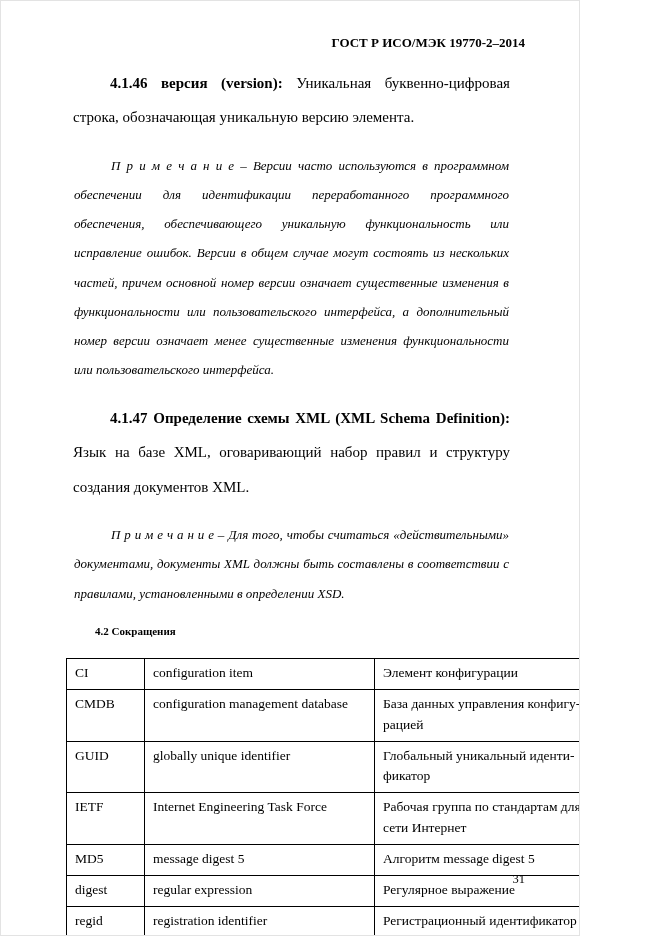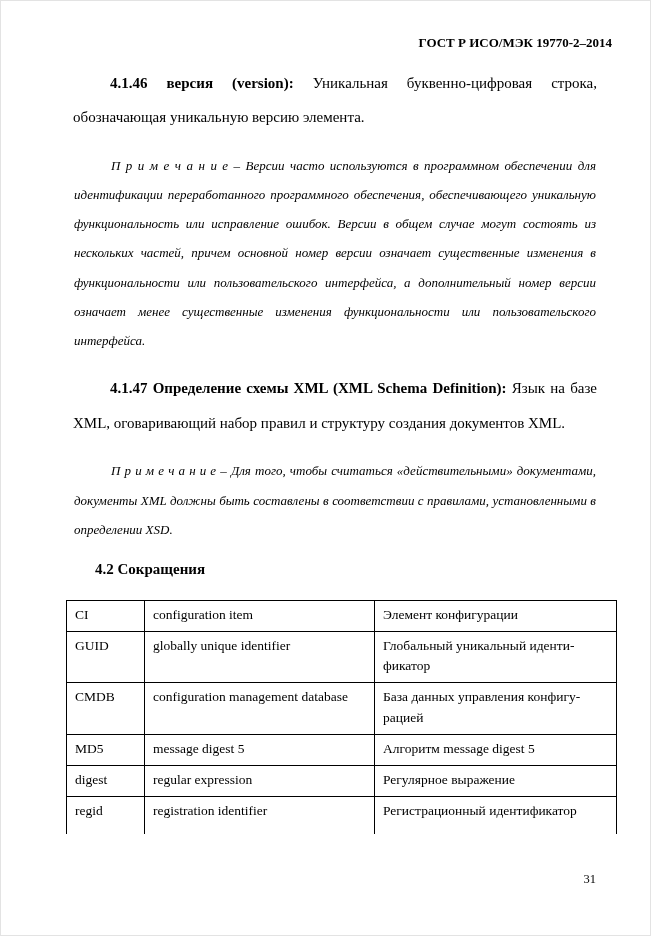--- a/index.html
+++ b/index.html
@@ -2,28 +2,28 @@
 <html><head>
 <meta charset="utf-8">
 <style>
   html, body {
     margin: 0;
     padding: 0;
     background: #ffffff;
   }
   .page {
     position: relative;
-    width: 651px;
+    width: 580px;
     height: 936px;
     box-sizing: border-box;
     background: #ffffff;
     border: 1px solid #e3e3e3;
     color: #000;
     font-family: "Liberation Serif", "DejaVu Serif", serif;
-    padding: 34px 38px 0 57px;
+    padding: 34px 54px 0 57px;
     overflow: hidden;
   }
   .doc-header {
     text-align: right;
     font-weight: bold;
     font-size: 13px;
     line-height: 1.2;
     margin: 0 0 14px 0;
   }
   .para {
@@ -35,21 +35,21 @@
   }
   .note {
     font-size: 13px;
     line-height: 2.25;
     text-align: justify;
     text-indent: 37px;
     margin: 16px;
     font-style: italic;
   }
   .section-heading {
-    font-size: 15px;
+    font-size: 11px;
     font-weight: bold;
     text-indent: 37px;
     margin: 16px 0 20px 0;
     line-height: 1.3;
   }
   table.abbr-table {
     border-collapse: collapse;
     table-layout: fixed;
     width: 550px;
     font-size: 13.5px;
@@ -97,28 +97,33 @@
       <col style="width:230px">
       <col style="width:242px">
     </colgroup>
     <tbody>
       <tr>
         <td>CI</td>
         <td>configuration item</td>
         <td>Элемент конфигурации</td>
       </tr>
       <tr>
+        <td>CMDB</td>
+        <td>configuration management database</td>
+        <td>База данных управления конфигу­рацией</td>
+      </tr>
+      <tr>
         <td>GUID</td>
         <td>globally unique identifier</td>
         <td>Глобальный уникальный иденти­фикатор</td>
       </tr>
       <tr>
-        <td>CMDB</td>
-        <td>configuration management database</td>
-        <td>База данных управления конфигу­рацией</td>
+        <td>IETF</td>
+        <td>Internet Engineering Task Force</td>
+        <td>Рабочая группа по стандартам для сети Интернет</td>
       </tr>
       <tr>
         <td>MD5</td>
         <td>message digest 5</td>
         <td>Алгоритм message digest 5</td>
       </tr>
       <tr>
         <td>digest</td>
         <td>regular expression</td>
         <td>Регулярное выражение</td>

